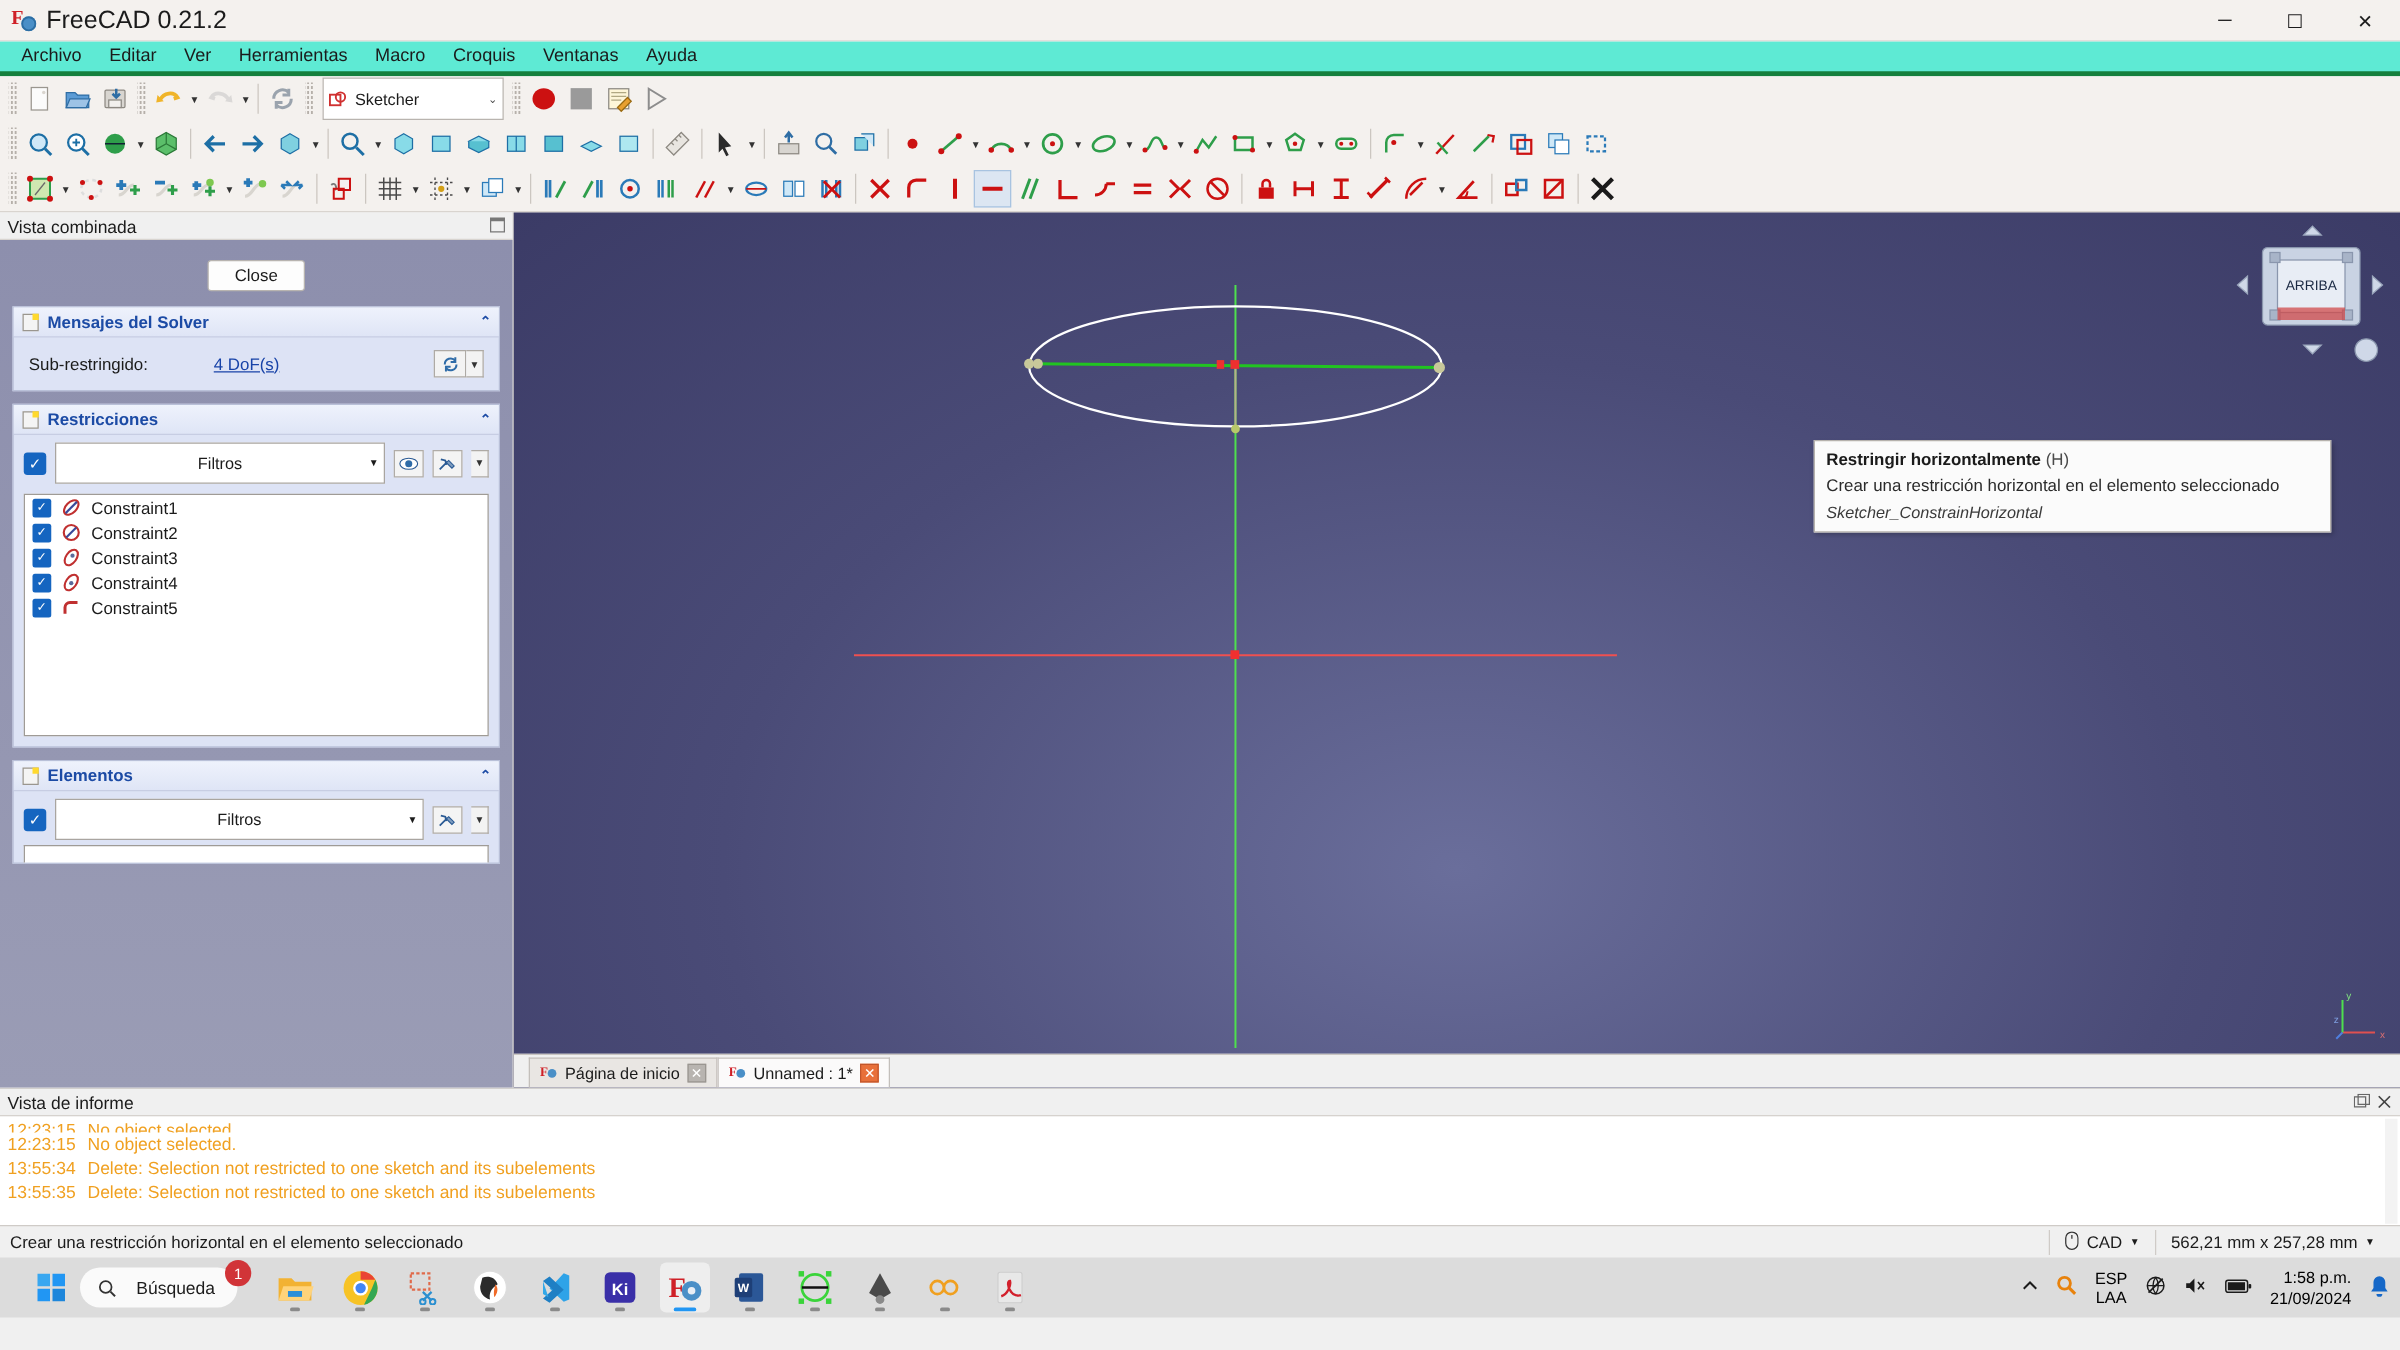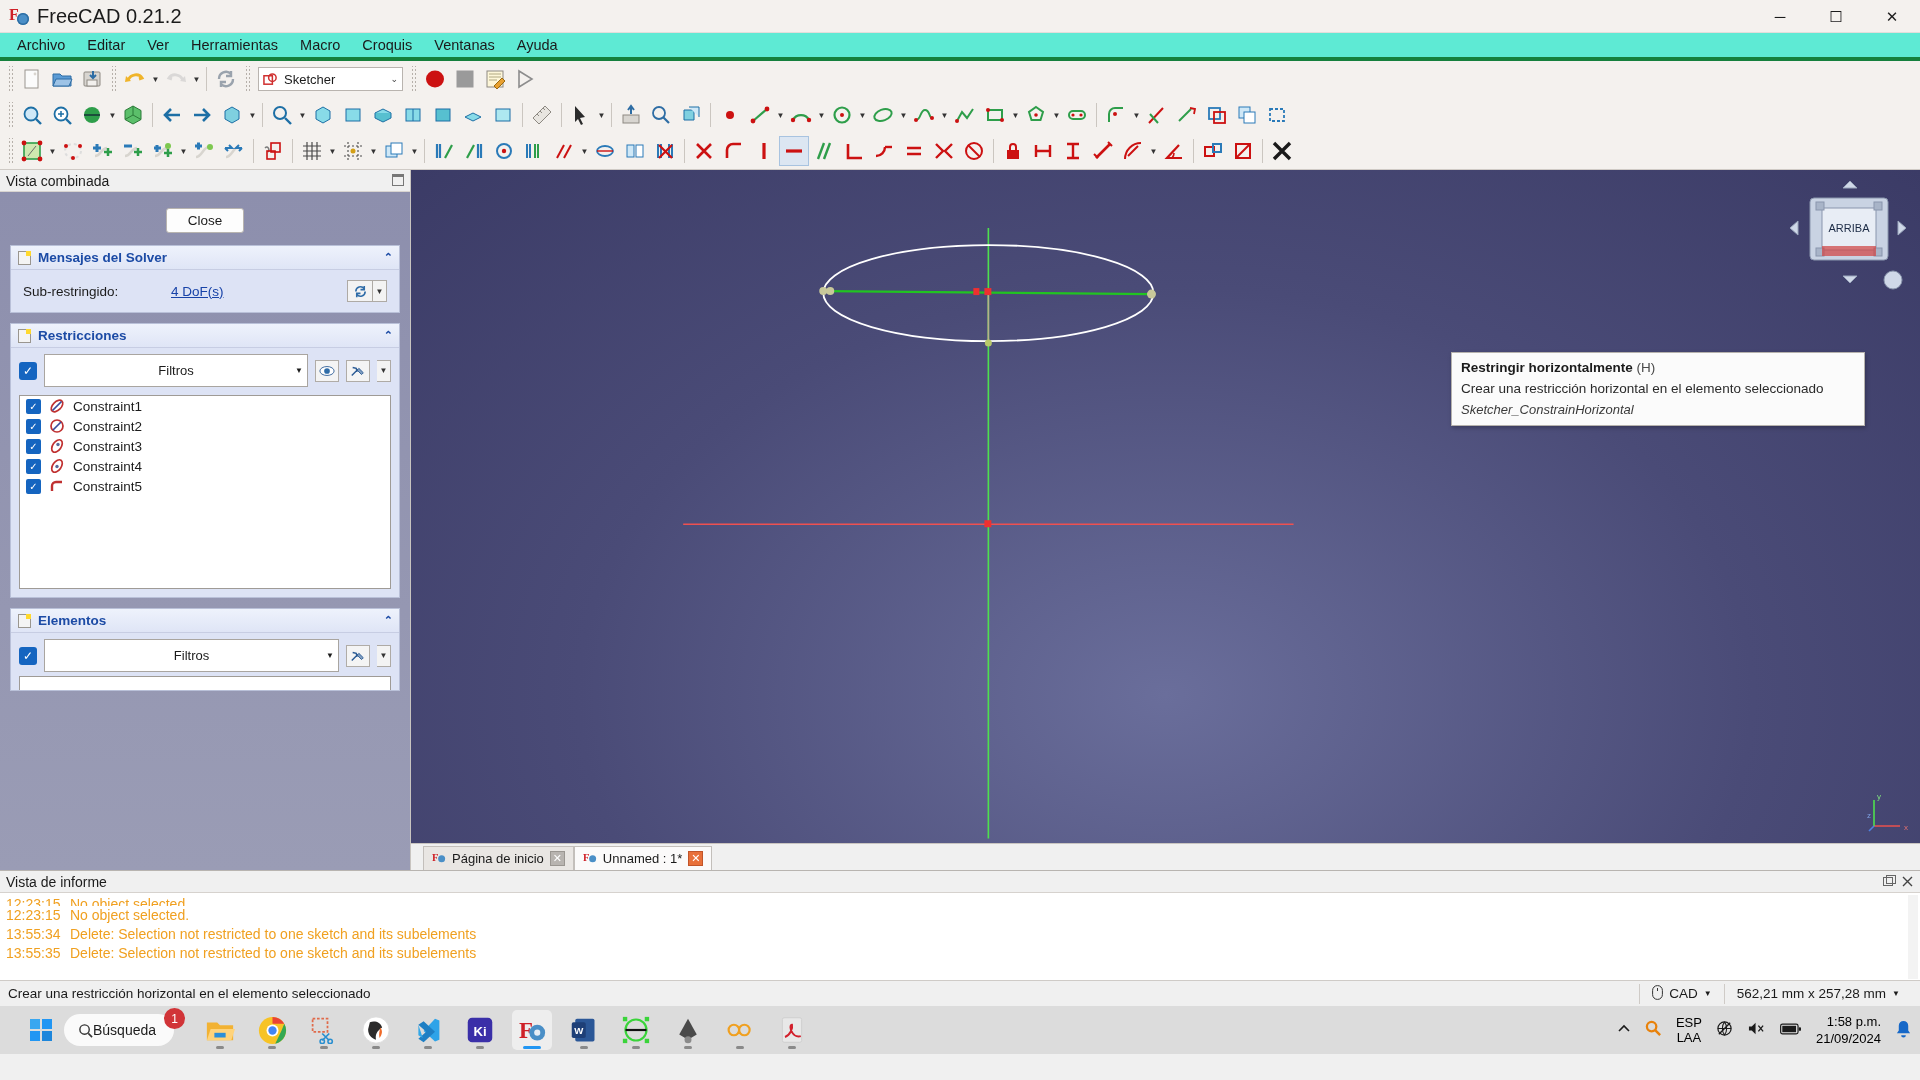--- a/index.html
+++ b/index.html
@@ -52,21 +52,21 @@
     width: 30px; height: 30px; display: flex; align-items: center; justify-content: center;
     flex: none; position: relative;
   }
   .tb-sep { width: 1px; height: 24px; background: #cbc6c0; margin: 0 4px; flex: none; }
   .tb-arrow {
     width: 11px; height: 30px; display: flex; align-items: center; justify-content: center;
     flex: none; font-size: 8px; color: #333;
   }
   .wb-select {
     width: 145px; height: 24px; background: #fff; border: 1px solid #b9b4af;
-    display: flex; align-items: center; gap: 6px; padding: 6px 4px; margin: 0 4px; flex: none;
+    display: flex; align-items: center; gap: 6px; padding: 16px 4px; margin: 0 4px; flex: none;
     font-size: 13px; color: #1b1b1b;
   }
   .wb-select .cv { margin-left: auto; font-size: 9px; color: #444; }
 
   
   .main { display: flex; height: 700px; }
   .leftpanel { width: 411px; background: #f0f0f0; display: flex; flex-direction: column; flex: none;
                border-right: 1px solid #c8c4c0; }
   .cv-header {
     height: 22px; background: #f0f0f0; display: flex; align-items: center;
@@ -184,21 +184,21 @@
 
   
   .taskbar { height: 48px; background: #dcdcdc; display: flex; align-items: center; position: relative; }
   .tb-center { display: flex; align-items: center; gap: 4px; margin-left: 22px; }
   .win-logo { width: 22px; height: 22px; display: grid; grid-template-columns: 1fr 1fr;
               grid-template-rows: 1fr 1fr; gap: 2.5px; margin: 0 8px; }
   .win-logo i { background: #2aa3ef; display: block; }
   .win-logo i:nth-child(1){ background:#39a7f0;} .win-logo i:nth-child(2){ background:#2196f3;}
   .win-logo i:nth-child(3){ background:#2196f3;} .win-logo i:nth-child(4){ background:#1d86db;}
   .search-pill { height: 32px; background: #fafafa; border-radius: 17px; display: flex;
-                 align-items: center; gap: 0; padding: 0 18px 0 14px; font-size: 14px; color: #1b1b1b;
+                 align-items: center; gap: 16px; padding: 0 18px 0 14px; font-size: 14px; color: #1b1b1b;
                  position: relative; }
   .badge { position: absolute; right: -11px; top: -6px; width: 21px; height: 21px; border-radius: 50%;
            background: #d13438; color: #fff; font-size: 12px; display: flex; align-items: center;
            justify-content: center; }
   .tb-app { width: 40px; height: 40px; display: flex; align-items: center; justify-content: center;
             position: relative; margin: 0 4px; border-radius: 5px; }
   .tb-app.active { background: #eeeeee; }
   .tb-app .dot { position: absolute; bottom: 1px; left: 50%; transform: translateX(-50%);
                  width: 8px; height: 3px; border-radius: 2px; background: #8a8a8a; }
   .tb-app.active .dot { width: 18px; background: #2196f3; }

